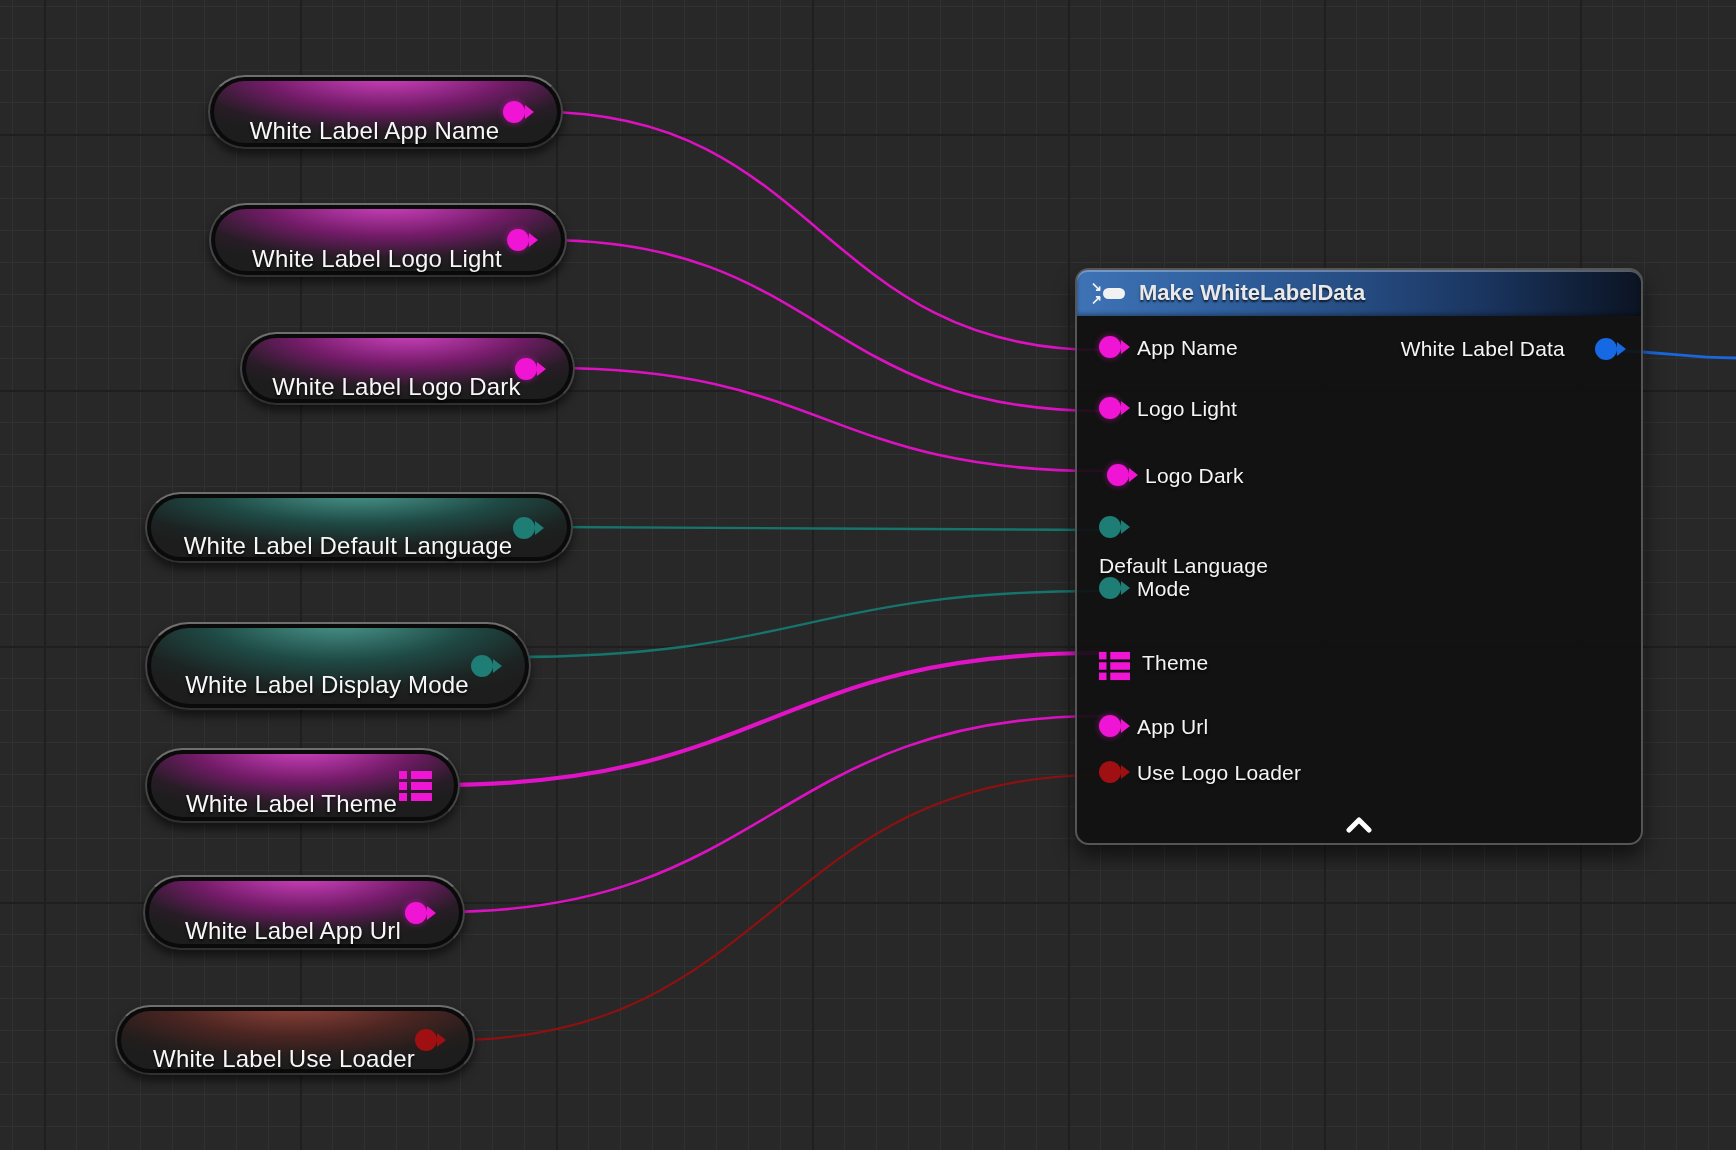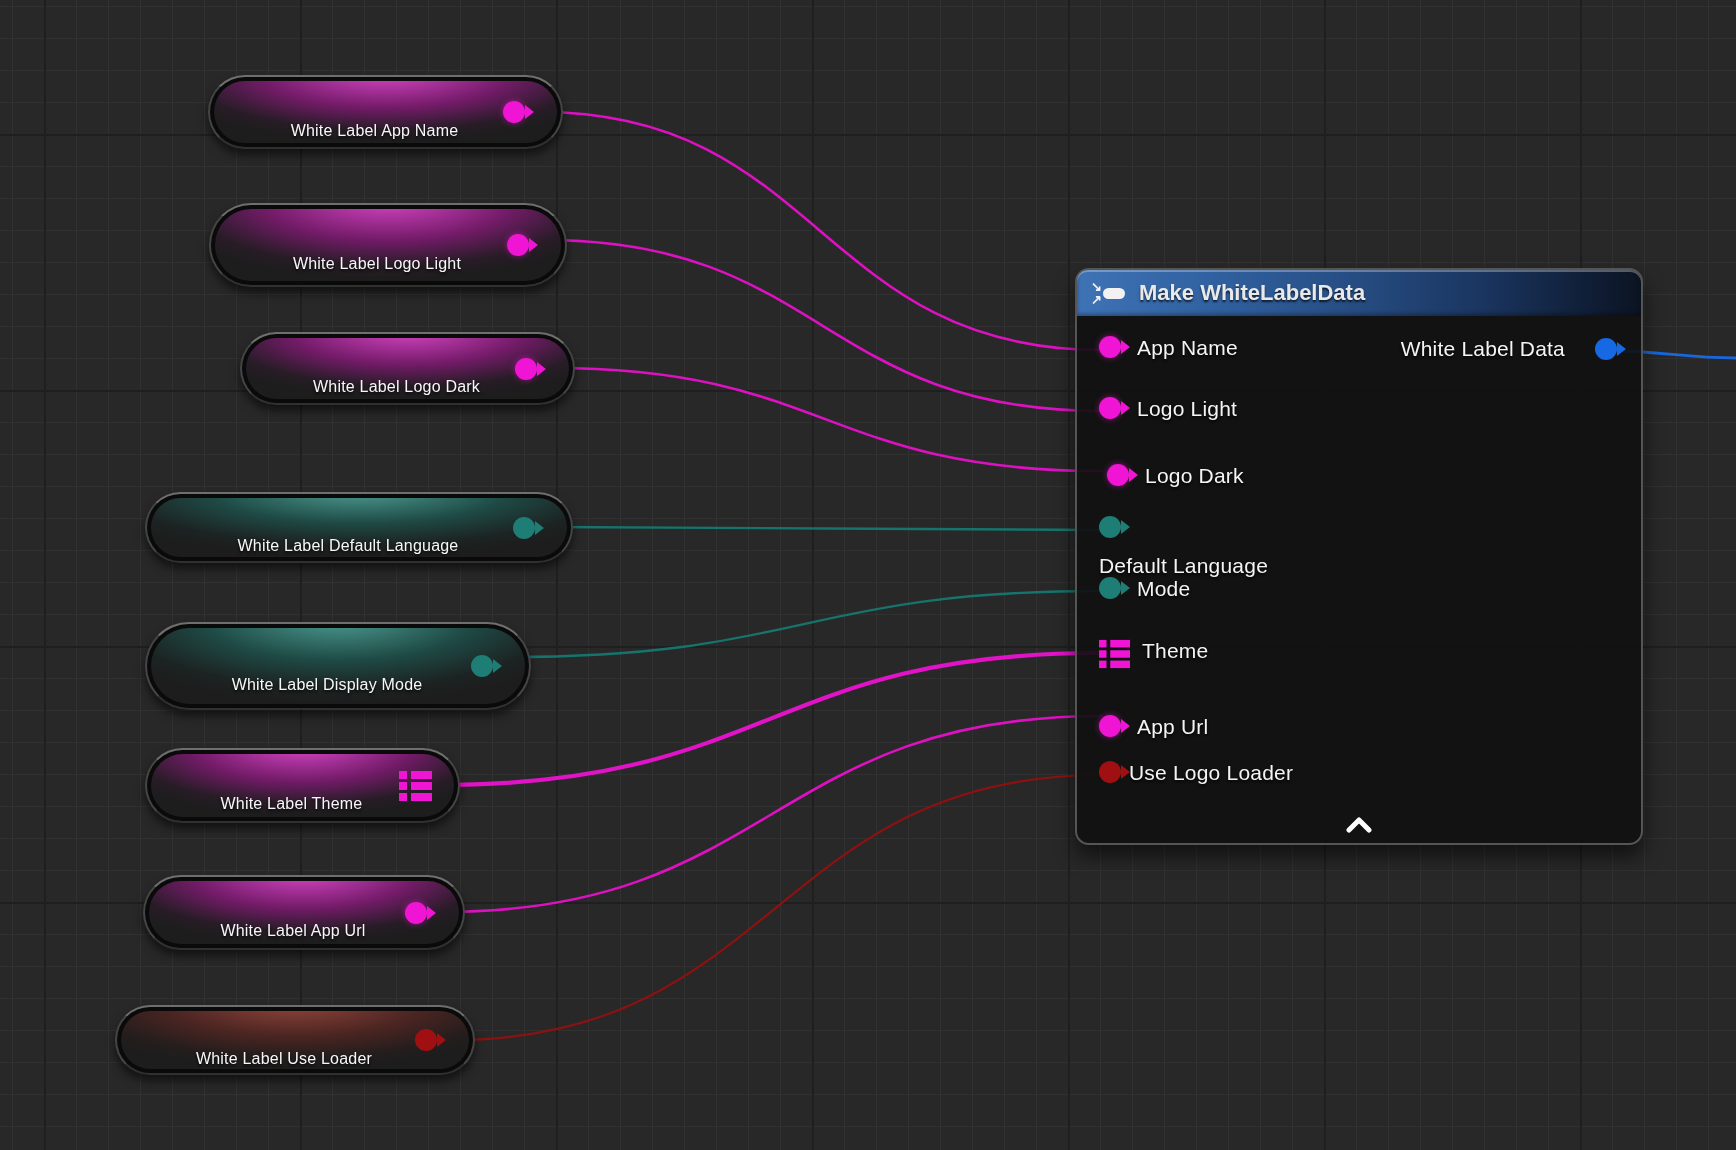--- a/index.html
+++ b/index.html
@@ -46,21 +46,21 @@
   .pill--string .pill-inner{
     background:radial-gradient(95% 150% at 50% -14%,rgba(226,72,209,.95) 0%,rgba(178,26,159,.58) 38%,rgba(90,24,82,.18) 62%,rgba(40,30,40,0) 74%),#1d1d1d;
   }
   .pill--enum .pill-inner{
     background:radial-gradient(95% 150% at 50% -14%,rgba(82,172,160,.9) 0%,rgba(32,118,108,.5) 38%,rgba(22,70,64,.16) 62%,rgba(30,40,38,0) 74%),#1d1d1d;
   }
   .pill--bool .pill-inner{
     background:radial-gradient(95% 150% at 50% -14%,rgba(196,86,72,.7) 0%,rgba(140,48,40,.42) 38%,rgba(80,32,28,.14) 62%,rgba(40,30,30,0) 74%),#1d1d1d;
   }
   .pill-label{
-    color:#f7f7f7;font-size:16px;
+    color:#f7f7f7;font-size:24px;
     text-shadow:0 2px 3px rgba(0,0,0,.8);
     white-space:nowrap;
     padding:0 40px 0 18px;
     letter-spacing:.2px;
     margin-top:37px;
   }
 
   
   .pin{
     position:relative;display:inline-block;
@@ -147,21 +147,21 @@
     <path class="wire--struct-out" d="M1613,351 C1660,351 1686,358 1737,358"></path>
   </svg>
 
   <div class="pill pill--string" style="left:208px;top:75px;width:355px;height:74px;">
     <div class="pill-inner">
       <span class="pill-label">White Label App Name</span>
       <span class="pin pin--string"></span>
     </div>
   </div>
 
-  <div class="pill pill--string" style="left:209px;top:203px;width:358px;height:84px;">
+  <div class="pill pill--string" style="left:209px;top:203px;width:358px;height:74px;">
     <div class="pill-inner">
       <span class="pill-label">White Label Logo Light</span>
       <span class="pin pin--string"></span>
     </div>
   </div>
 
   <div class="pill pill--string" style="left:240px;top:332px;width:335px;height:73px;">
     <div class="pill-inner">
       <span class="pill-label">White Label Logo Dark</span>
       <span class="pin pin--string"></span>
@@ -234,36 +234,36 @@
       <span class="pin-label">Logo Dark</span>
     </div>
     <div class="in-row" style="top:246px;flex-direction:column;">
       <span class="pin pin--enum"></span>
       <span class="pin-label">Default Language</span>
     </div>
     <div class="in-row" style="top:307px;">
       <span class="pin pin--enum"></span>
       <span class="pin-label">Mode</span>
     </div>
-    <div class="in-row" style="top:369px;gap:12px;">
+    <div class="in-row" style="top:381px;gap:12px;">
       <svg class="struct-icon" width="31" height="30" viewBox="0 0 33 30" fill="#F015D4">
         <rect x="0" y="0" width="8" height="8"></rect>
           <rect x="12" y="0" width="21" height="8"></rect>
         <rect x="0" y="11" width="8" height="8"></rect>
           <rect x="12" y="11" width="21" height="8"></rect>
         <rect x="0" y="22" width="8" height="8"></rect>
           <rect x="12" y="22" width="21" height="8"></rect>
       </svg>
       <span class="pin-label">Theme</span>
     </div>
     <div class="in-row" style="top:432px;margin-top:13px;">
       <span class="pin pin--string"></span>
       <span class="pin-label">App Url</span>
     </div>
-    <div class="in-row" style="top:491px;gap:8px;">
+    <div class="in-row" style="top:491px;">
       <span class="pin pin--bool"></span>
       <span class="pin-label">Use Logo Loader</span>
     </div>
 
     <div class="out-row" style="top:63px;gap:30px;">
       <span class="pin-label">White Label Data</span>
       <span class="pin pin--struct-out"></span>
     </div>
 
     <div class="collapse-btn">

